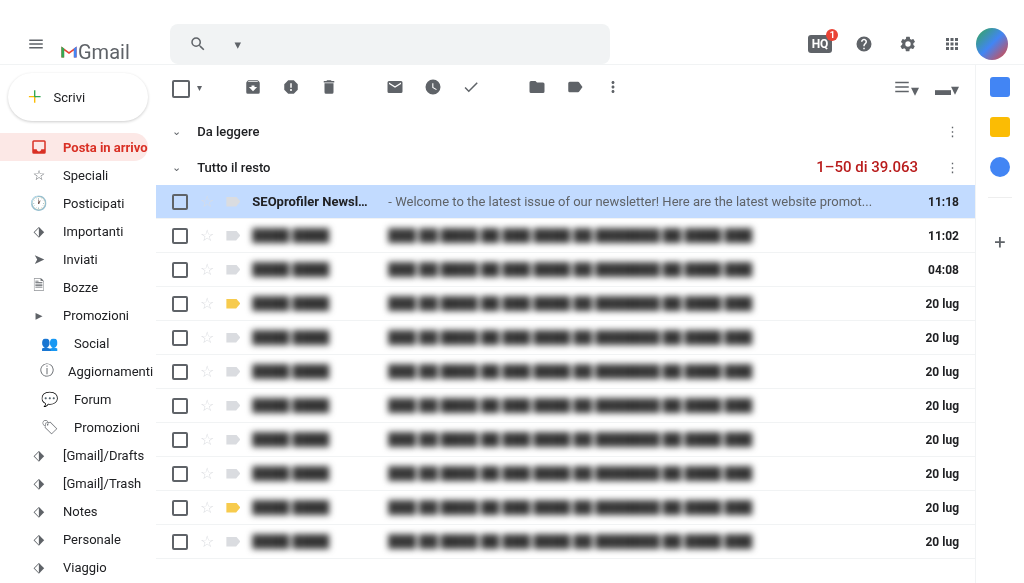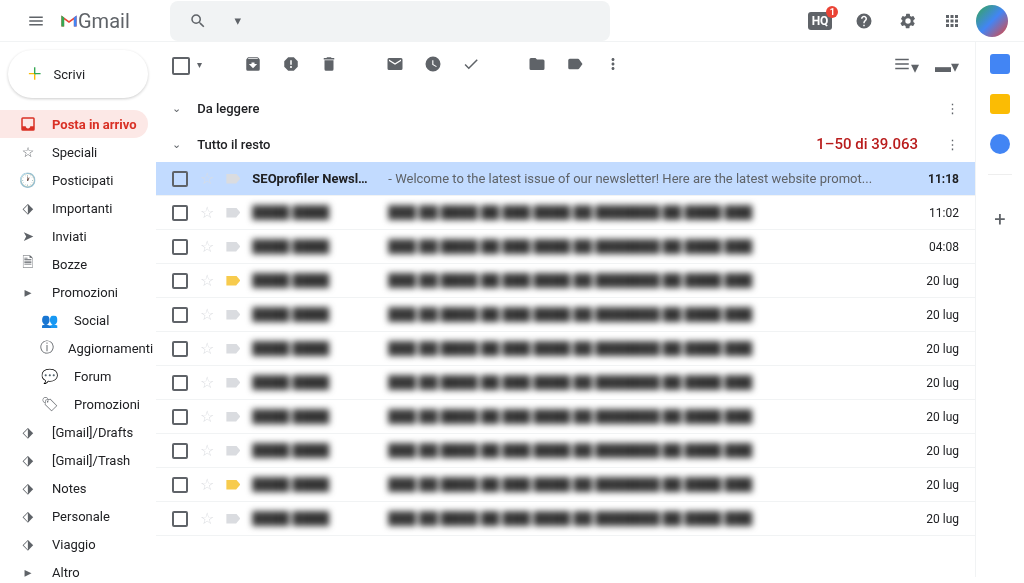--- a/index.html
+++ b/index.html
@@ -1,34 +1,34 @@
 <!DOCTYPE html>
 <html><head>
 <meta charset="utf-8">
 <style>
 *{margin:0;padding:0;box-sizing:border-box;font-family:Roboto,Arial,sans-serif}
 body{background:#fff;font-size:13px;color:#202124;overflow:hidden}
-.header{display:flex;align-items:center;height:42px;padding:0 16px;border-bottom:1px solid #f1f3f4}
+.header{display:flex;align-items:flex-end;height:65px;padding:0 16px;border-bottom:1px solid #f1f3f4}
 .menu-btn{width:40px;height:40px;display:flex;align-items:center;justify-content:center;color:#5f6368;cursor:pointer;border-radius:50%}
 .logo{display:flex;align-items:center;margin-left:4px;margin-right:40px}
 .logo-text{font-size:20px;color:#5f6368}
 .search{flex:0 0 440px;height:40px;background:#f1f3f4;border-radius:8px;display:flex;align-items:center;padding:0 8px}
 .search-icon{width:40px;display:flex;align-items:center;justify-content:center;color:#5f6368}
 .search input{flex:1;border:none;background:transparent;outline:none;font-size:15px;color:#5f6368}
 .search-dd{width:40px;display:flex;align-items:center;justify-content:center;color:#5f6368;cursor:pointer}
 .header-right{margin-left:auto;display:flex;align-items:center;gap:4px}
 .hicon{width:40px;height:40px;display:flex;align-items:center;justify-content:center;color:#5f6368;cursor:pointer;border-radius:50%;position:relative}
 .hq{font-size:12px;font-weight:700;background:#5f6368;color:#fff;padding:2px 4px;border-radius:3px;position:relative}
 .hq::after{content:"1";position:absolute;top:-6px;right:-6px;background:#ea4335;color:#fff;font-size:9px;width:12px;height:12px;border-radius:50%;display:flex;align-items:center;justify-content:center}
 .avatar{width:32px;height:32px;border-radius:50%;background:linear-gradient(135deg,#34a853,#4285f4,#ea4335);cursor:pointer}
 .body{display:flex;height:calc(100vh - 48px)}
 .sidebar{width:156px;padding-top:8px;flex-shrink:0}
 .compose{margin:0 8px 12px;height:48px;border-radius:24px;box-shadow:0 1px 3px rgba(0,0,0,0.2);display:flex;align-items:center;padding:0 20px;cursor:pointer;background:#fff}
 .compose-plus{font-size:24px;margin-right:12px;background:linear-gradient(45deg,#ea4335 25%,#fbbc04 25% 50%,#34a853 50% 75%,#4285f4 75%);-webkit-background-clip:text;color:transparent;font-weight:300}
-.side-item{height:28px;display:flex;align-items:center;padding-left:18px;cursor:pointer;font-size:13px;color:#202124;border-radius:0 14px 14px 0;margin-right:8px}
+.side-item{height:28px;display:flex;align-items:center;padding-left:29px;cursor:pointer;font-size:13px;color:#202124;border-radius:0 14px 14px 0;margin-right:8px}
 .side-item.active{background:#fce8e6;color:#d93025;font-weight:700}
 .side-item .si-icon{width:20px;margin-right:14px;display:flex;align-items:center;justify-content:center;color:#5f6368;font-size:14px}
 .side-item.active .si-icon{color:#d93025}
 .side-item.indent{padding-left:40px}
 .main{flex:1;overflow-y:auto;border-right:1px solid #f1f3f4}
 .toolbar{height:48px;display:flex;align-items:center;padding:0 16px;gap:20px}
 .tb-check{width:18px;height:18px;border:2px solid #5f6368;border-radius:2px;cursor:pointer;position:relative}
 .tb-check::after{content:"▾";position:absolute;right:-14px;top:0;font-size:10px;color:#5f6368}
 .tb-icon{color:#5f6368;cursor:pointer;font-size:16px}
 .tb-spacer{flex:1}
@@ -41,21 +41,21 @@
 .row{height:34px;display:flex;align-items:center;padding:0 16px;border-bottom:1px solid #f1f3f4;cursor:pointer;font-size:13px}
 .row.selected{background:#c2dbff}
 .row-check{width:16px;height:16px;border:2px solid #5f6368;border-radius:2px;margin-right:12px;flex-shrink:0}
 .row-star{color:#dadce0;margin-right:12px;font-size:16px;flex-shrink:0}
 .row-imp{width:14px;height:10px;background:#dadce0;clip-path:polygon(0 0,70% 0,100% 50%,70% 100%,0 100%);margin-right:12px;flex-shrink:0}
 .row-imp.y{background:#f7cb4d}
 .row-sender{width:120px;font-weight:700;margin-right:12px;white-space:nowrap;overflow:hidden;text-overflow:ellipsis;flex-shrink:0}
 .row-subj{font-weight:700;flex-shrink:0}
 .row-snip{color:#5f6368;flex:1;white-space:nowrap;overflow:hidden;text-overflow:ellipsis;margin-left:4px}
 .row-time{margin-left:12px;font-size:12px;font-weight:700;flex-shrink:0}
-.row-time.light{font-weight:400}
+.row-time.light{font-weight:700}
 .blur{filter:blur(3px);color:#333}
 .rpanel{width:48px;background:#fff;display:flex;flex-direction:column;align-items:center;padding-top:12px;gap:20px}
 .rp-icon{width:20px;height:20px;border-radius:3px;cursor:pointer}
 .rp-cal{background:#4285f4}
 .rp-keep{background:#fbbc04}
 .rp-tasks{background:#4285f4;border-radius:50%}
 .rp-plus{color:#5f6368;font-size:20px;cursor:pointer;margin-top:12px}
 svg{width:18px;height:18px;fill:currentColor}
 </style>
 </head>

